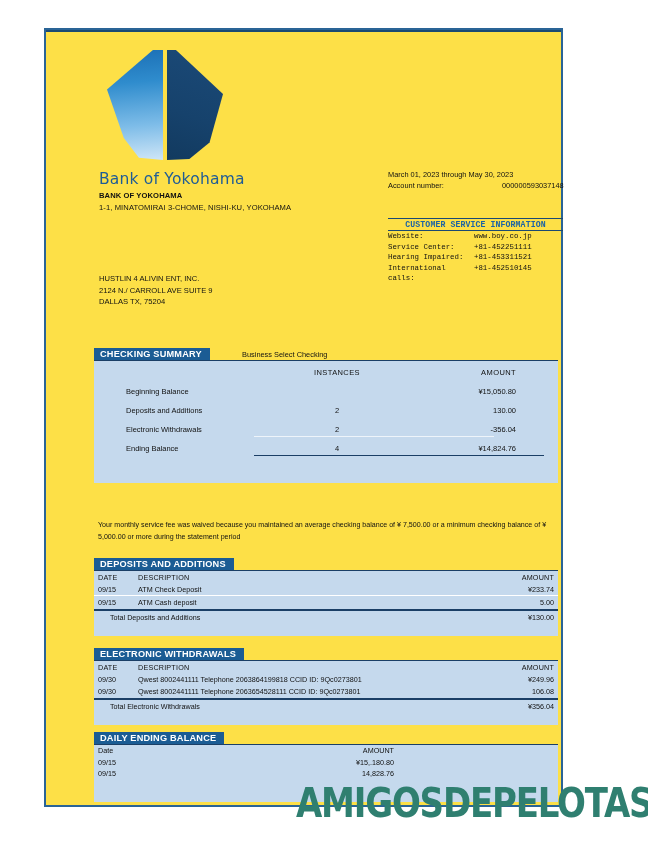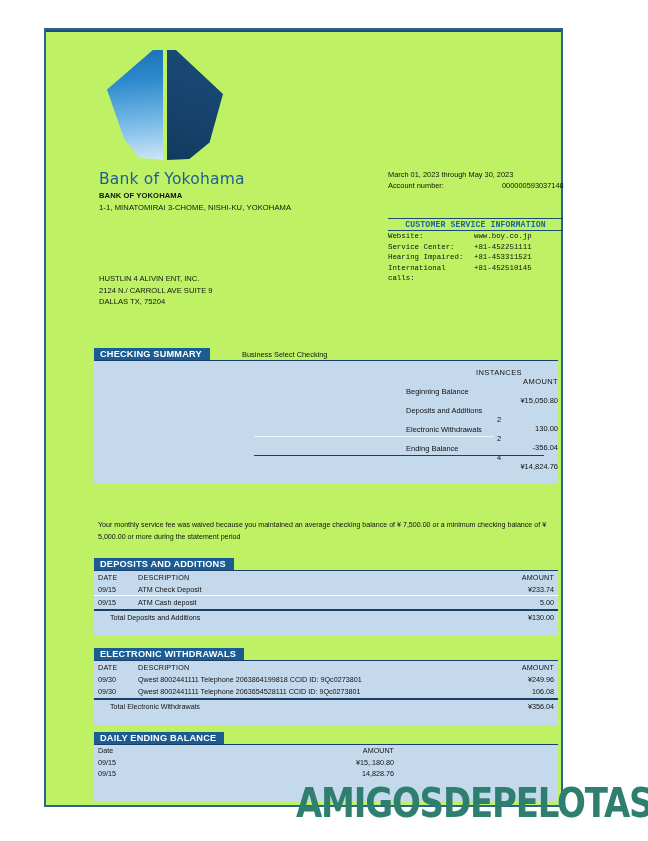--- a/index.html
+++ b/index.html
@@ -19,21 +19,21 @@
   }
 
   
   #page-frame {
     position: absolute;
     left: 44px;
     top: 28px;
     width: 519px;
     height: 779px;
     border: 2px solid #2a6496;
-    background: #bef264;
+    background: #fde047;
   }
   #page-frame::after {
     content: "";
     position: absolute;
     left: 0; right: 0; top: 0;
     height: 2px;
     background: #1b4a73;
   }
 
   .inner {
@@ -173,23 +173,22 @@
 
   
   #checking-summary { top: 318px; }
   #summary-body {
     background: #c5d9ed;
     padding: 7px 0 20px 0;
     font-size: 7.5px;
   }
   .sum-row {
     display: flex;
-    align-items: flex-end;
+    align-items: flex-start;
     height: 19px;
-    flex-direction: column;
   }
   .sum-label { width: 160px; padding-left: 8px; margin-left: 24px; }
   .sum-inst {
     width: 118px;
     text-align: center;
   }
   .sum-amt {
     width: 120px;
     text-align: right;
   }

